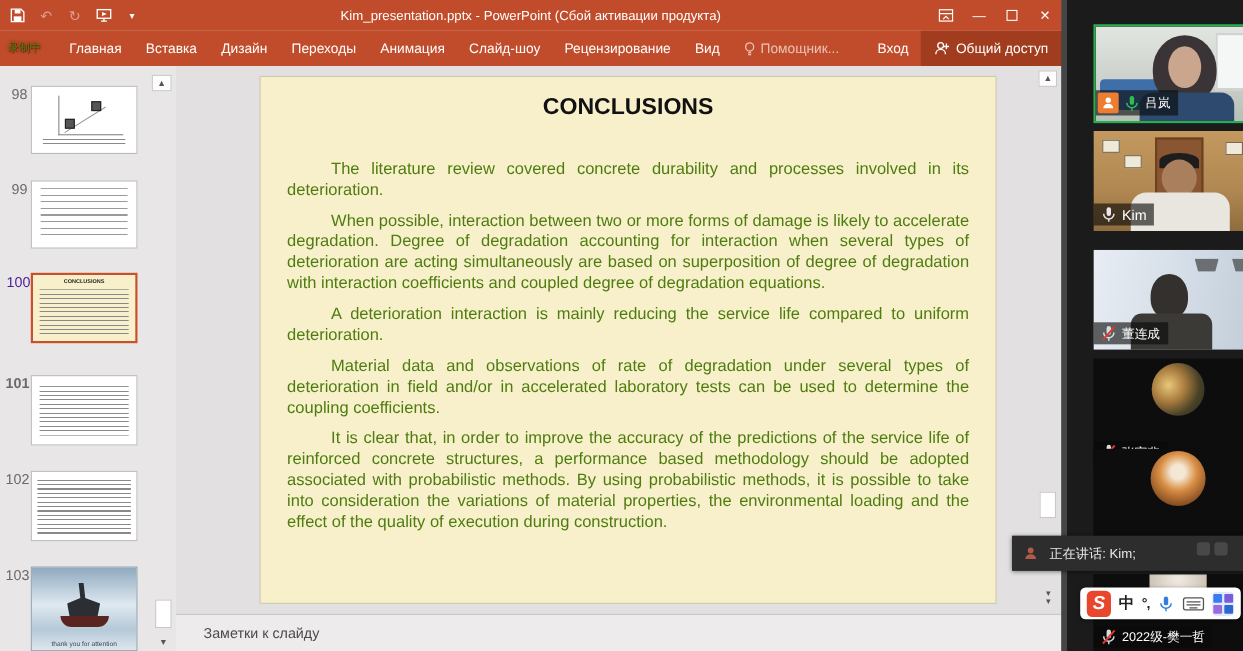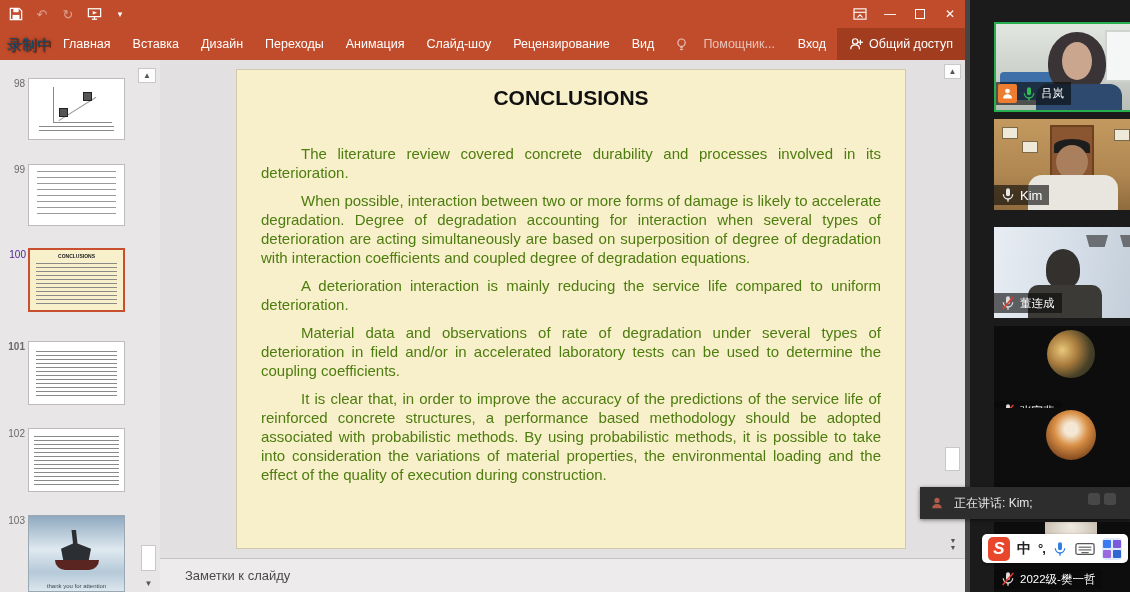--- a/index.html
+++ b/index.html
@@ -13,29 +13,29 @@
   .qat .ic { width:16px; height:16px; display:flex; align-items:center; justify-content:center; color:#fff; font-size:13px; }
   .qat .dis { opacity:0.45; }
   .win-title { position:absolute; left:0; right:0; text-align:center; color:#fff; font-size:12px; pointer-events:none; }
   .win-controls { position:absolute; right:0; top:0; height:28px; display:flex; }
   .wc { width:30px; height:28px; display:flex; align-items:center; justify-content:center; color:#fff; font-size:12px; }
   .wc .maxbox { width:10px; height:10px; border:1px solid #fff; }
 
   
   .tabrow { position:absolute; left:0; top:28px; width:965px; height:32px; background:#C14C2B; display:flex; align-items:center; color:#fff; font-size:12.5px; }
   .tabrow .tab { padding:0 11px; height:32px; display:flex; align-items:center; white-space:nowrap; }
-  .tab-dim { opacity:0.65; display:flex; align-items:center; gap:16px; }
+  .tab-dim { opacity:0.65; display:flex; align-items:center; gap:4px; }
   .signin { margin-left:auto; padding:0 12px; }
   .share-btn { height:32px; background:#A13C1E; display:flex; align-items:center; gap:6px; padding:0 12px; }
-  .rec-overlay { position:absolute; left:7px; top:36px; color:#0c4a6e; font-size:15px; text-shadow:0 0 3px #5a1c0c, 1px 1px 0 #7a2b12; z-index:5; }
+  .rec-overlay { position:absolute; left:7px; top:36px; color:#4d7c0f; font-size:10px; text-shadow:0 0 3px #5a1c0c, 1px 1px 0 #7a2b12; z-index:5; }
 
   
   .thumb-panel { position:absolute; left:0; top:60px; width:160px; height:532px; background:#E8E6E7; }
   .thumb { position:absolute; left:28px; width:97px; background:#fff; border:1px solid #bdbbbc; }
-  .thumb .num { position:absolute; left:-24px; top:-1px; width:20px; text-align:right; font-size:10px; color:#6a6a6a; }
+  .thumb .num { position:absolute; left:-24px; top:-1px; width:20px; text-align:right; font-size:13px; color:#6a6a6a; }
   .thumb.sel { border:2px solid #C9502E; }
   .thumb.sel .num { color:#4c1d95; }
   .lines { background-image:repeating-linear-gradient(#9a9a9a 0 1px, transparent 1px 6px); }
   .lines-dense { background-image:repeating-linear-gradient(#8a8a8a 0 1px, transparent 1px 4px); }
   .mini-title { font-size:5px; font-weight:bold; text-align:center; color:#222; padding-top:3px; }
   .thumb-caption { position:absolute; bottom:2px; left:0; right:0; text-align:center; font-size:6px; color:#f0f0f0; }
   .pscroll-up { position:absolute; left:138px; top:8px; width:18px; height:15px; background:#fdfdfd; border:1px solid #c9c7c8; color:#555; font-size:8px; display:flex; align-items:center; justify-content:center; }
   .pscroll-thumb { position:absolute; left:141px; top:485px; width:15px; height:26px; background:#fff; border:1px solid #c9c7c8; }
   .pscroll-down { position:absolute; left:141px; top:516px; width:15px; height:14px; color:#555; font-size:8px; display:flex; align-items:center; justify-content:center; }
 
@@ -125,20 +125,21 @@
       <span class="ic">
         <svg width="15" height="14" viewBox="0 0 16 16">
             <rect x="1" y="2" width="14" height="9" fill="none" stroke="#fff" stroke-width="1.4"></rect>
             <polygon points="6,4.5 11,6.5 6,8.5" fill="#fff"></polygon>
             <line x1="8" y1="11" x2="8" y2="14" stroke="#fff" stroke-width="1.4"></line>
             <line x1="5" y1="14" x2="11" y2="14" stroke="#fff" stroke-width="1.4"></line>
           </svg>
       </span>
       <span class="ic" style="font-size:9px;">▾</span>
     </div>
+    <div class="win-title">Kim_presentation.pptx - PowerPoint (Сбой активации продукта)</div>
     <div class="win-controls">
       <span class="wc">
         <svg width="14" height="12" viewBox="0 0 16 14">
             <rect x="1" y="1" width="14" height="12" fill="none" stroke="#fff" stroke-width="1.3"></rect>
             <line x1="1" y1="5" x2="15" y2="5" stroke="#fff" stroke-width="1.3"></line>
             <polyline points="5,11 8,8 11,11" fill="none" stroke="#fff" stroke-width="1.3"></polyline>
           </svg>
       </span>
       <span class="wc">—</span>
       <span class="wc">

